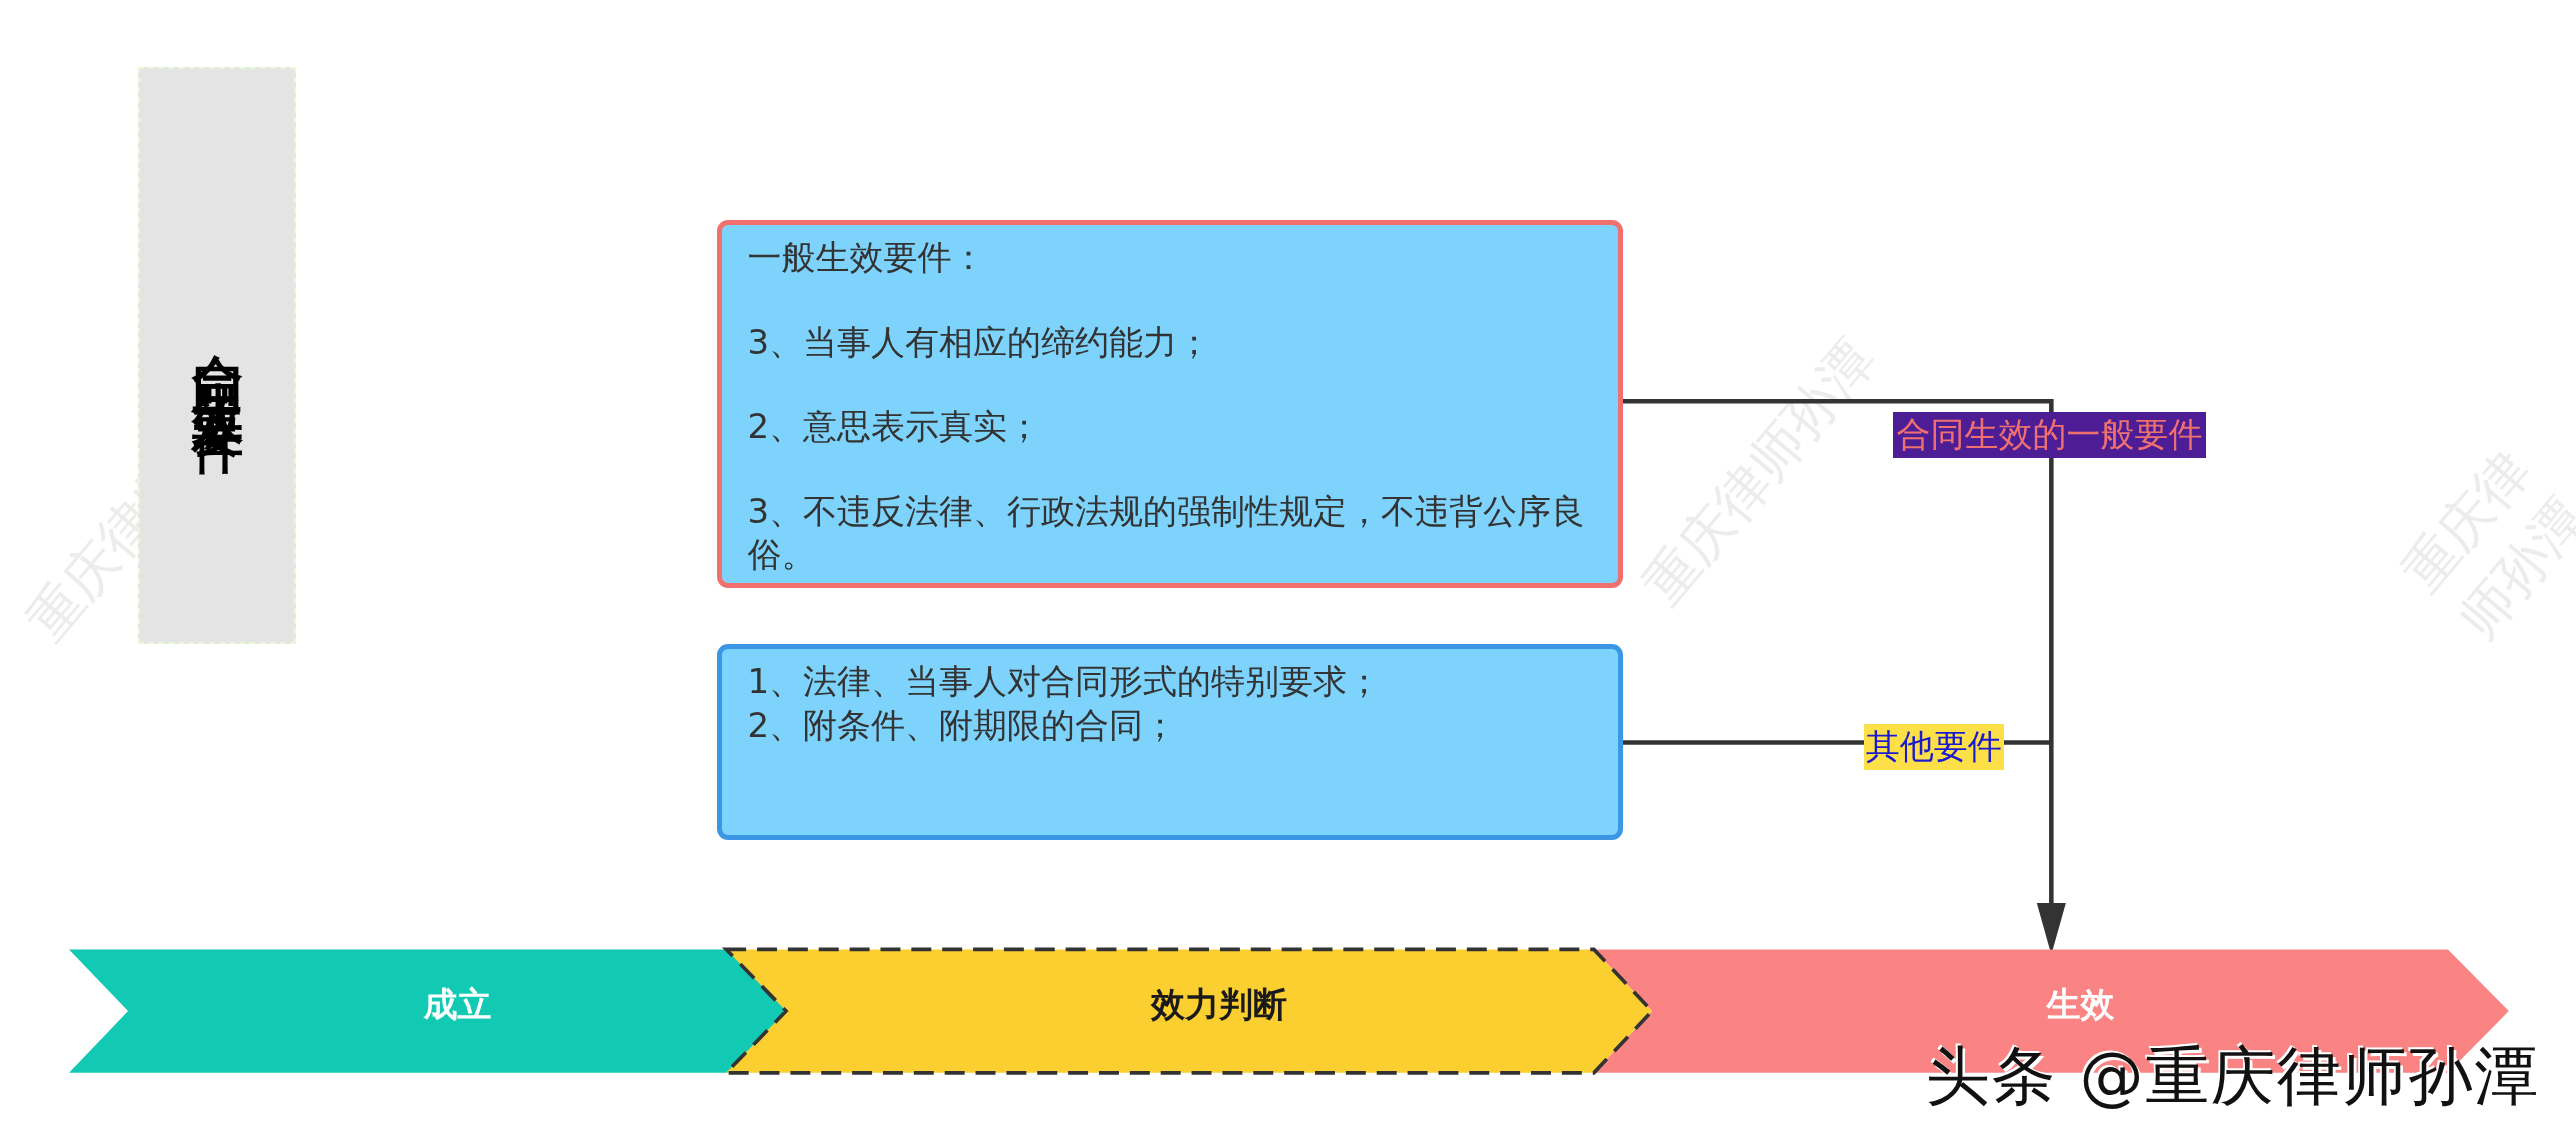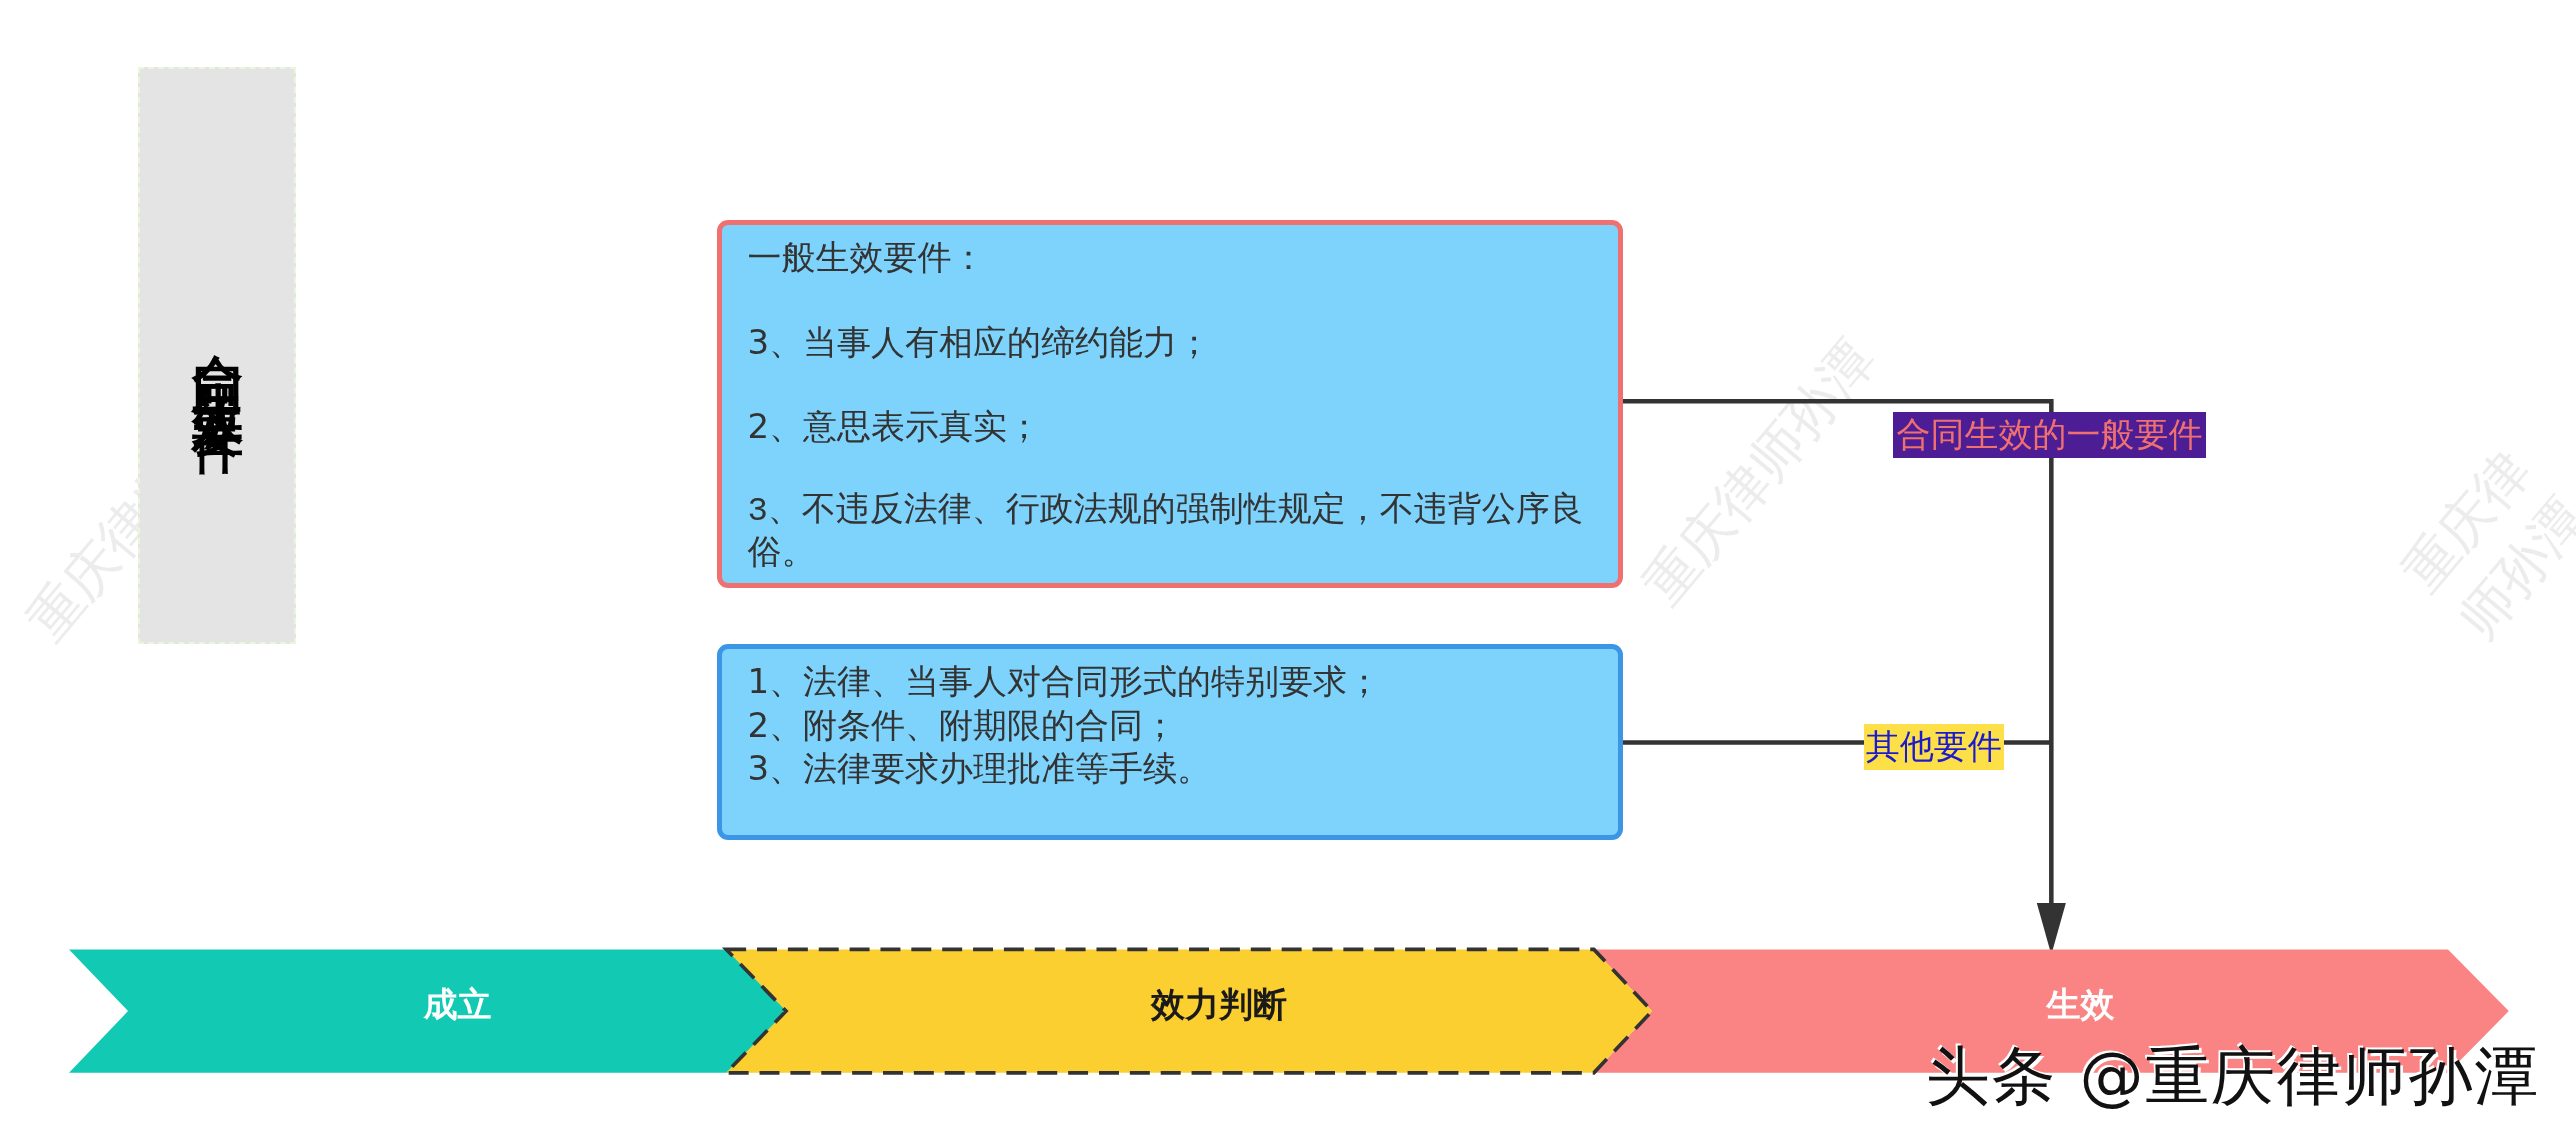--- a/index.html
+++ b/index.html
@@ -9,21 +9,21 @@
   .title-box { left:138px; top:67px; width:158px; height:577px; background:#e4e4e4;
                border:2.7px dashed #e8f8d8; box-sizing:border-box;
                display:flex; align-items:center; justify-content:center; }
   .title-text { writing-mode:vertical-rl; text-orientation:upright; font-weight:bold;
                 font-size:51px; letter-spacing:14.5px; color:#000; }
   .card { box-sizing:border-box; border-radius:11px; background:#7dd3fc; color:#333;
           font-size:34px; line-height:1.28; padding:11px 25.4px; }
   .card-red { left:717px; top:220px; width:906px; height:368px; border:5.4px solid #f07070; }
   .card-blue { left:717px; top:644px; width:906px; height:196px; border:5.4px solid #3c96e6; }
   .card-red .line { margin-bottom:41px; }
-  .card-red .line:last-child { margin-bottom:4px;font-family:Liberation Mono, monospace; }
+  .card-red .line:last-child { margin-bottom:4px; }
   .card-blue .line { margin:0; }
   .label-red { left:1893px; top:412px; font-size:34px; font-weight:normal; color:#f07070; background:#4c1d95; padding:0 3.6px; }
   .label-blue { left:1864px; top:724px; font-size:34px; color:#1a1ad0; background:#fde047; padding:0 1.8px; }
   .chev-text { position:absolute; top:949px; height:111px; display:flex; align-items:center; justify-content:center;
                font-size:34px; font-weight:bold; }
   .watermark { right:36px; top:1033px; font-size:64px; color:#111; font-weight:normal;
                text-shadow:2.7px 2.7px 0 #fff, -1.8px -1.8px 0 #fff; letter-spacing:1.8px; }
   .faint { color:rgba(200,200,200,0.35); font-size:54px; transform:rotate(-50deg); }
 </style>
 </head>
@@ -48,21 +48,20 @@
 <div class="abs card card-red">
   <div class="line">一般生效要件：</div>
   <div class="line">3、当事人有相应的缔约能力；</div>
   <div class="line">2、意思表示真实；</div>
   <div class="line">3、不违反法律、行政法规的强制性规定，不违背公序良俗。</div>
 </div>
 
 <div class="abs card card-blue">
   <div class="line">1、法律、当事人对合同形式的特别要求；</div>
   <div class="line">2、附条件、附期限的合同；</div>
-  <div class="line">3、法律要求办理批准等手续。</div>
 </div>
 
 <div class="abs label-red">合同生效的一般要件</div>
 <div class="abs label-blue">其他要件</div>
 
 <svg class="abs" style="left:0; top:0;" width="2576" height="1140" viewBox="0 0 2838 1256">
   <polygon points="76,1046 802,1046 867,1114 802,1182 76,1182 141,1114" fill="#12c9b4"></polygon>
   <polygon points="1756,1046 2697,1046 2764,1114 2697,1182 1756,1182 1820,1114" fill="#fa8383"></polygon>
   <polygon points="800,1046 1756,1046 1820,1114 1756,1182 800,1182 866,1114" fill="#fccf31" stroke="#333" stroke-width="4" stroke-dasharray="22,12"></polygon>
 </svg>

